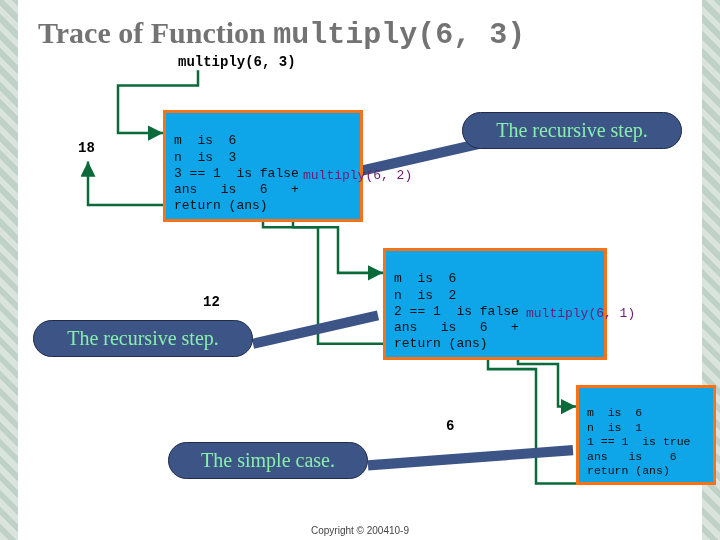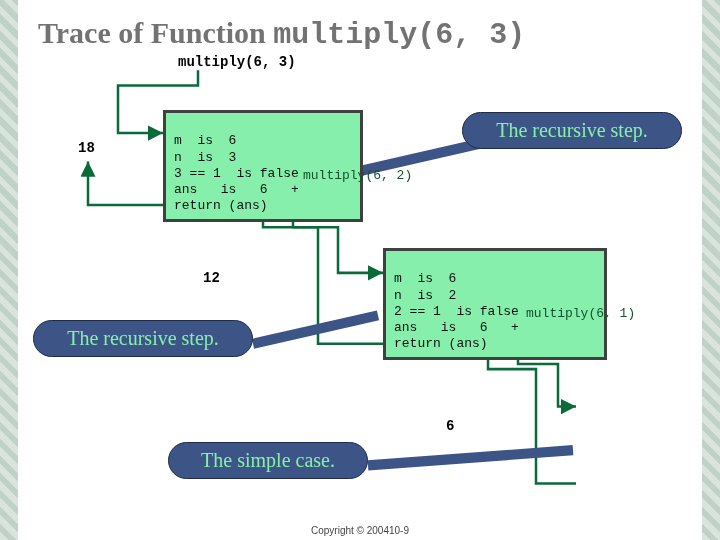--- a/index.html
+++ b/index.html
@@ -21,41 +21,41 @@
     padding: 8px 12px 4px 12px;
     font-weight: bold;
     font-size: 30px;
     color: #737373;
     font-family: 'Times New Roman', serif;
   }
   h1.title .code { font-family: 'Courier New', monospace; font-weight: bold; font-size: 30px; }
   .canvas { position: absolute; left: 10px; right: 10px; top: 50px; bottom: 24px; }
   .codebox {
     position: absolute;
-    background: #86efac;
-    border: 3px solid #404040;
+    background: #0ea5e9;
+    border: 3px solid #f97316;
     font-family: 'Courier New', monospace;
     font-size: 13px;
     line-height: 1.25;
     padding: 4px 8px;
     white-space: pre;
     color: #111;
   }
   .label {
     position: absolute;
     font-family: 'Courier New', monospace;
     font-size: 14px;
     font-weight: bold;
     color: #000;
   }
   .ext-label {
     position: absolute;
     font-family: 'Courier New', monospace;
     font-size: 13px;
-    color: #14532d;
+    color: #701a75;
   }
   .callout {
     position: absolute;
     background: #3d5486;
     color: #86efac;
     border: 1px solid #1e2c4a;
     border-radius: 22px;
     padding: 6px 16px;
     font-family: 'Times New Roman', serif;
     font-size: 20px;
@@ -109,39 +109,45 @@
       <path d="M485,85 L330,120" stroke="#3d5486" stroke-width="10" fill="none"></path>
 
       <path d="M225,290 L350,262" stroke="#3d5486" stroke-width="10" fill="none"></path>
 
       <path d="M340,410 L545,395" stroke="#3d5486" stroke-width="10" fill="none"></path>
     </svg>
 
     <div class="label" style="left:150px; top:4px;">multiply(6, 3)</div>
 
     <div class="label" style="left:50px; top:90px;">18</div>
-    <div class="label" style="left:175px; top:220px;">12</div>
+    <div class="label" style="left:175px; top:244px;">12</div>
     <div class="label" style="left:418px; top:368px;">6</div>
 
     <div class="codebox" style="left:135px; top:60px; width:200px;">
 <span>m  is  6</span>
 <span>n  is  3</span>
 <span>3 == 1  is false</span>
 <span>ans   is   6   +</span>
 <span>return (ans)</span></div>
     <div class="ext-label" style="left:275px; top:118px;">multiply(6, 2)</div>
 
     <div class="codebox" style="left:355px; top:198px; width:224px;">
 <span>m  is  6</span>
 <span>n  is  2</span>
 <span>2 == 1  is false</span>
 <span>ans   is   6   +</span>
 <span>return (ans)</span></div>
     <div class="ext-label" style="left:498px; top:256px;">multiply(6, 1)</div>
 
+    <div class="codebox" style="left:548px; top:335px; width:140px; font-size:11.5px;">
+<span>m  is  6</span>
+<span>n  is  1</span>
+<span>1 == 1  is true</span>
+<span>ans   is    6</span>
+<span>return (ans)</span></div>
 
     <div class="callout" style="right:10px; top:62px; width:220px;">The recursive step.</div>
     <div class="callout" style="left:5px; top:270px; width:220px;">The recursive step.</div>
     <div class="callout" style="left:140px; top:392px; width:200px;">The simple case.</div>
 
   </div>
 
   <div class="footer">
     <span>Copyright © 2004</span>
     <span>10-9</span>

